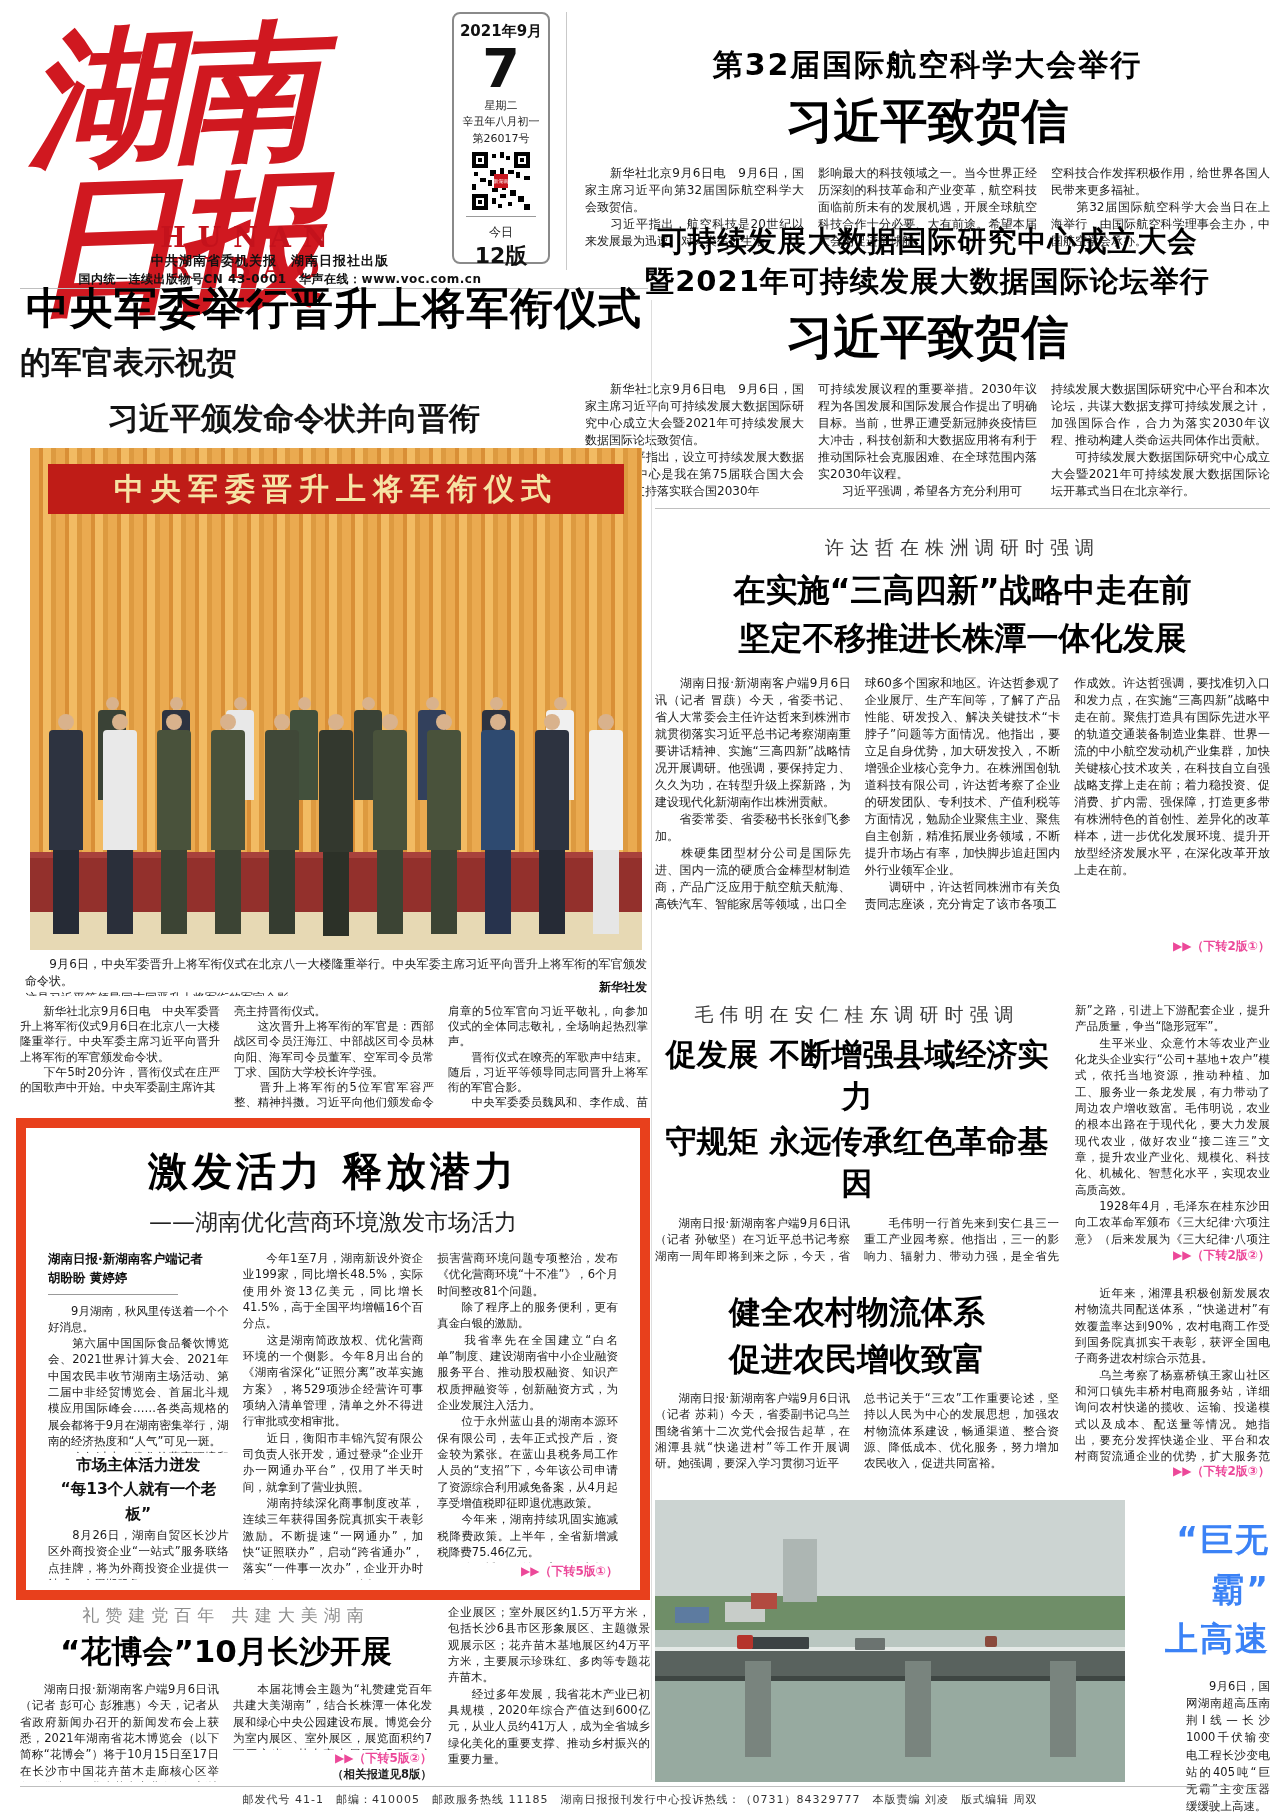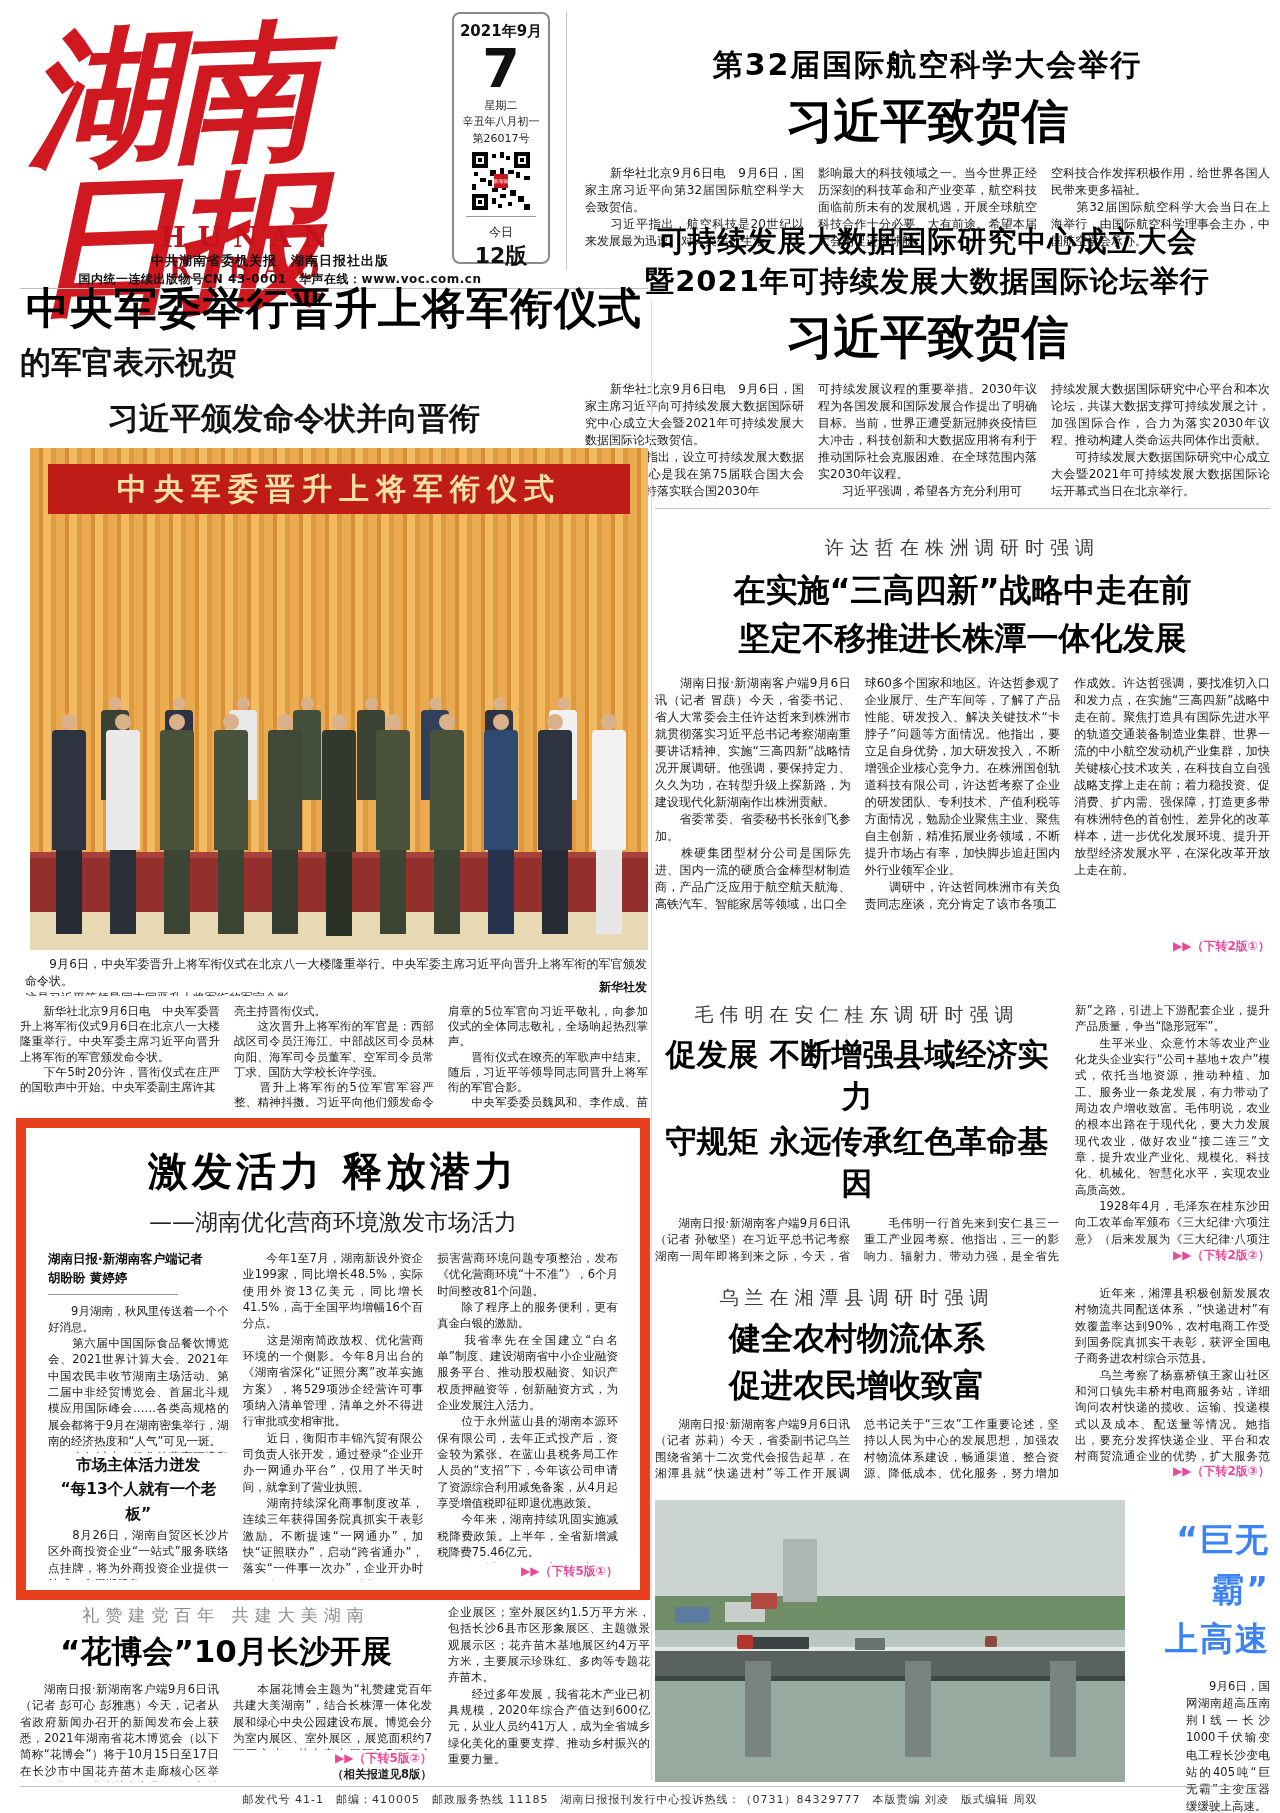--- a/index.html
+++ b/index.html
@@ -31,21 +31,21 @@
   .colwrap{display:flex;flex-direction:column;}
   .colwrap .c{flex:1;}
   .jump{color:#ec4899;font-weight:bold;text-align:right;font-size:12px;white-space:nowrap;}
   .related{color:#222;font-weight:600;text-align:right;font-size:11.5px;}
   .byline{font-weight:bold;font-size:12.5px;line-height:1.5;}
   .byline-rule{border-top:1px solid #999;width:130px;margin:6px 0 8px 0;}
   .inner-h{font-weight:900;text-align:center;font-size:15.5px;line-height:1.6;}
   
   .photo{background:
       repeating-linear-gradient(90deg,#eaaa50 0 9px,#d98f36 9px 13px,#f2bb63 13px 21px,#dd9a40 21px 26px);
-      overflow:hidden;padding-left:6px;}
+      overflow:hidden;}
   .banner{position:absolute;left:18px;right:18px;top:16px;height:50px;background:#bf1c17;
       color:#f6e3a4;font-size:30px;font-weight:bold;letter-spacing:7px;text-align:center;line-height:50px;}
   .stage{position:absolute;left:0;right:0;bottom:38px;height:60px;background:#93302c;
       box-shadow:inset 0 6px 0 #a8413c;}
   .floor{position:absolute;left:0;right:0;bottom:0;height:38px;background:#e7d9b4;}
   .frow{position:absolute;left:0;right:0;display:flex;justify-content:center;gap:16px;}
   .fig{width:38px;display:flex;flex-direction:column;align-items:center;}
   .fig .head{width:16px;height:16px;border-radius:50%;background:#d9b28c;}
   .fig .body{width:34px;border-radius:4px 4px 0 0;}
   .fig .legs{width:26px;background:#23262a;}
@@ -190,21 +190,20 @@
     <div class="colwrap" style="flex:1;">
       <div class="c" style="font-size:11.5px;">新”之路，引进上下游配套企业，提升产品质量，争当“隐形冠军”。
 　　生平米业、众意竹木等农业产业化龙头企业实行“公司+基地+农户”模式，依托当地资源，推动种植、加工、服务业一条龙发展，有力带动了周边农户增收致富。毛伟明说，农业的根本出路在于现代化，要大力发展现代农业，做好农业“接二连三”文章，提升农业产业化、规模化、科技化、机械化、智慧化水平，实现农业高质高效。
 　　1928年4月，毛泽东在桂东沙田向工农革命军颁布《三大纪律·六项注意》（后来发展为《三大纪律·八项注意》）。毛伟明一行在参观了第一军规广场、纪律文化中心后，齐唱《三大纪律·八项注意》军歌。</div>
       <div class="jump">▶▶（下转2版②）</div>
     </div>
   </div>
 
   <div class="abs" style="left:655px;top:1285px;width:615px;height:195px;display:flex;gap:16px;">
     <div style="width:404px;display:flex;flex-direction:column;">
-      <div class="kicker" style="font-size:19px;">乌兰在湘潭县调研时强调</div>
       <div class="h-top" style="font-size:32px;margin-top:6px;">健全农村物流体系</div>
       <div class="h-top" style="font-size:32px;margin-top:3px;">促进农民增收致富</div>
       <div class="art-body" style="margin-top:8px;flex:1;overflow:hidden;">
         <div class="c" style="font-size:11.5px;">　　湖南日报·新湖南客户端9月6日讯（记者 苏莉）今天，省委副书记乌兰围绕省第十二次党代会报告起草，在湘潭县就“快递进村”等工作开展调研。她强调，要深入学习贯彻习近平</div>
         <div class="c" style="font-size:11.5px;">总书记关于“三农”工作重要论述，坚持以人民为中心的发展思想，加强农村物流体系建设，畅通渠道、整合资源、降低成本、优化服务，努力增加农民收入，促进共同富裕。</div>
       </div>
     </div>
     <div class="colwrap" style="flex:1;justify-content:flex-end;">
       <div class="c" style="font-size:11.5px;">　　近年来，湘潭县积极创新发展农村物流共同配送体系，“快递进村”有效覆盖率达到90%，农村电商工作受到国务院真抓实干表彰，获评全国电子商务进农村综合示范县。
 　　乌兰考察了杨嘉桥镇王家山社区和河口镇先丰桥村电商服务站，详细询问农村快递的揽收、运输、投递模式以及成本、配送量等情况。她指出，要充分发挥快递企业、平台和农村商贸流通企业的优势，扩大服务范围，提高服务效率，让农民享受到价廉、质优、高效的快递服务。</div>

